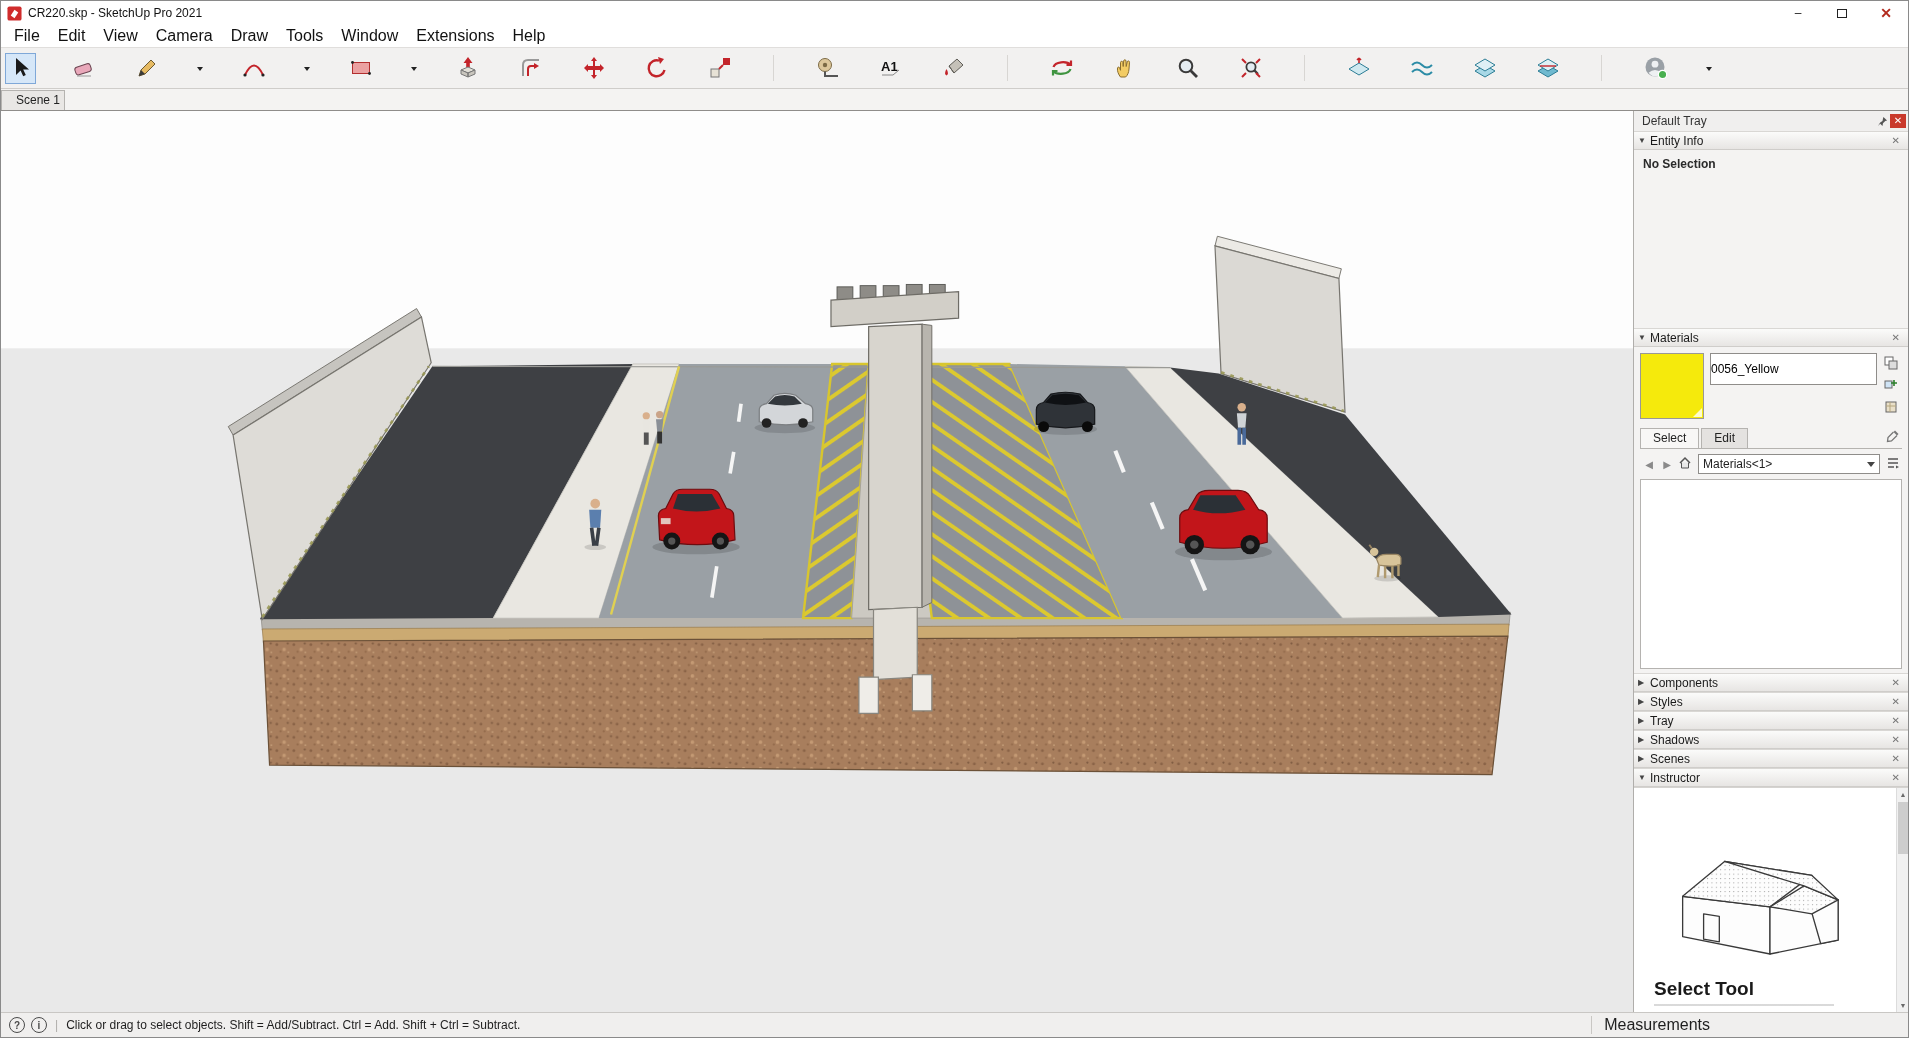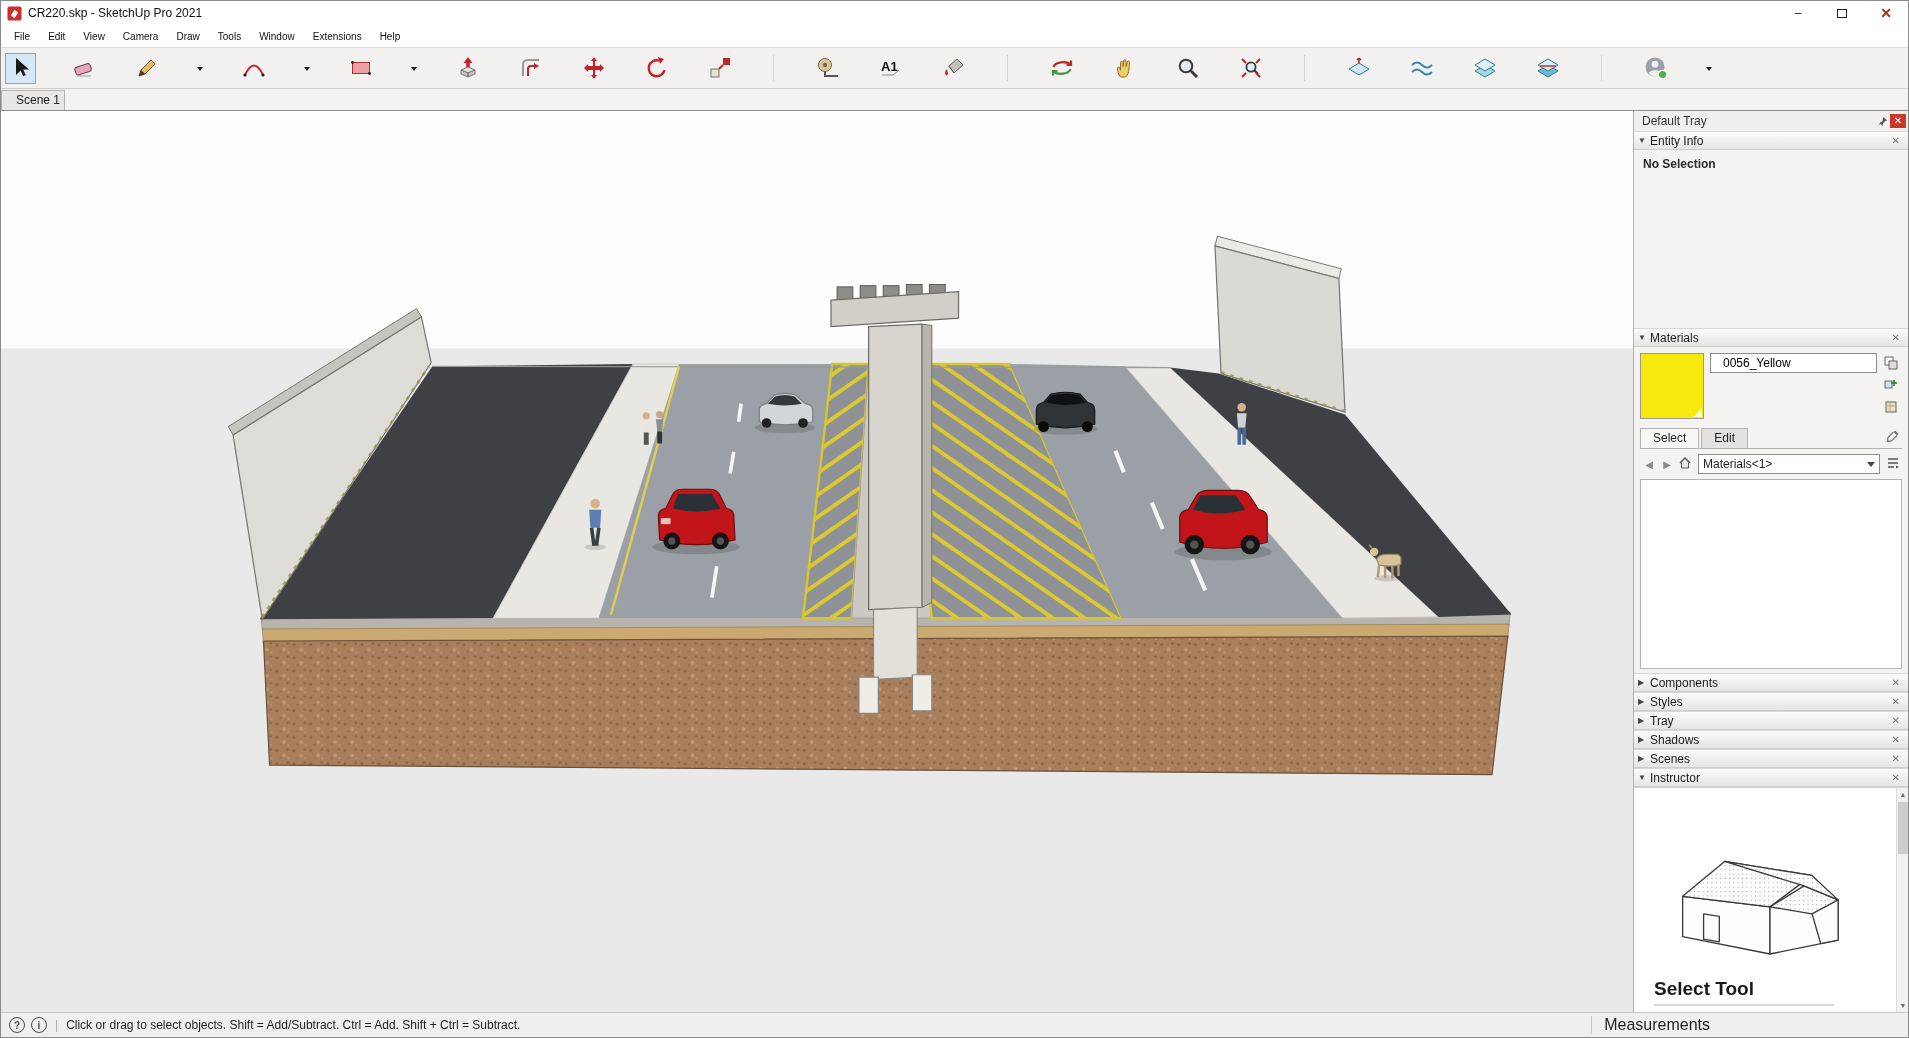--- a/index.html
+++ b/index.html
@@ -11,21 +11,21 @@
   .titlebar { height:24px; display:flex; align-items:center; background:#ffffff; padding-left:6px; flex:0 0 auto; }
   .logo { width:15px; height:15px; margin-right:6px; }
   .title-text { font-size:12px; color:#111; }
   .titlebar .spacer { flex:1; }
   .winbtn { width:44px; height:24px; display:flex; align-items:center; justify-content:center; background:transparent; border:none; font-size:12px; color:#222; }
   .winbtn .maxbox { width:10px; height:9px; border:1px solid #222; display:block; }
   .winbtn.close { color:#b22a1d; font-weight:bold; font-size:14px; }
 
   
   .menubar { height:22px; display:flex; align-items:center; background:#ffffff; padding-left:4px; flex:0 0 auto; }
-  .menu-item { padding:2px 9px; font-size:10px; color:#111; cursor:default; }
+  .menu-item { padding:2px 9px; font-size:16px; color:#111; cursor:default; }
 
   
   .toolbar { height:42px; display:flex; align-items:center; background:#f2f1f0; border-top:1px solid #e0dedc; border-bottom:1px solid #cfcdca; padding:0 4px; flex:0 0 auto;gap:32px; }
   .tbtn { width:31px; height:31px; border:1px solid transparent; background:transparent; display:flex; align-items:center; justify-content:center; padding:0; }
   .tbtn svg { width:24px; height:24px; }
   .tbtn.active { background:#d6e7f8; border-color:#7fa8d8; }
   .dd { width:12px; height:31px; border:none; background:transparent; display:flex; align-items:center; justify-content:center; padding:0; }
   .dd i { width:0; height:0; border:3.5px solid transparent; border-top:4.5px solid #222; margin-top:5px; }
   .tsep { width:1px; height:26px; background:#d8d6d3; margin:0 6px; flex:0 0 auto; }
 
@@ -52,21 +52,21 @@
 
   .ei-content { height:178px; background:#f4f3f2; padding:7px 9px; flex:0 0 auto; }
   .ei-msg { font-weight:bold; font-size:12px; color:#2a2a2a; }
 
   .mat-content { background:#f4f3f2; padding:6px 6px 4px 6px; flex:0 0 auto; }
   .mat-toprow { display:flex; }
   .mat-swatch { width:64px; height:66px; border:1px solid #9a9895; position:relative; flex:0 0 auto; }
   .mat-swatch .fold { position:absolute; right:1px; bottom:1px; width:0; height:0; border-left:9px solid transparent; border-bottom:9px solid #ffffffcc; }
   .mat-right { flex:1; display:flex; margin-left:6px; }
   .mat-fieldcol { flex:1; }
-  .mat-name { width:100%; height:20px; border:1px solid #8f8d8a; background:#fff; font-size:12px; padding:0 12px; font-family:"Liberation Sans",sans-serif; }
+  .mat-name { width:100%; height:32px; border:1px solid #8f8d8a; background:#fff; font-size:12px; padding:0 0; font-family:"Liberation Sans",sans-serif; }
   .mat-iconcol { width:22px; display:flex; flex-direction:column; align-items:center; margin-left:3px; }
   .icon-sq { width:19px; height:19px; border:1px solid transparent; background:transparent; display:flex; align-items:center; justify-content:center; padding:0; margin-bottom:3px; }
   .mat-tabs { display:flex; align-items:flex-end; margin-top:7px; border-bottom:1px solid #b5b3b0; }
   .mat-tab { padding:2px 12px 3px 12px; font-size:12px; border:1px solid #b5b3b0; border-bottom:none; background:#e4e2e0; margin-right:2px; }
   .mat-tab.active { background:#f8f7f6; }
   .mat-tabs .spacer { flex:1; }
   .mat-nav { display:flex; align-items:center; margin-top:5px; }
   .nav-btn { width:18px; height:18px; border:none; background:transparent; color:#8a8a8a; font-size:10px; padding:0; }
   .mat-dd { flex:1; height:20px; border:1px solid #8f8d8a; background:#fff; display:flex; align-items:center; padding:0 4px; margin:0 4px; }
   .mat-dd .val { flex:1; font-size:12px; }

